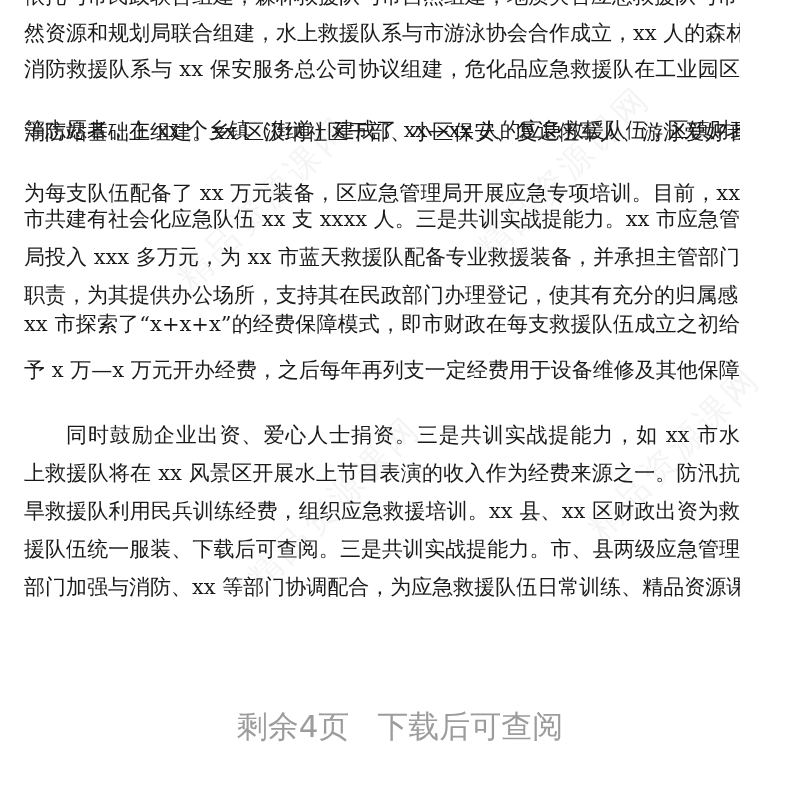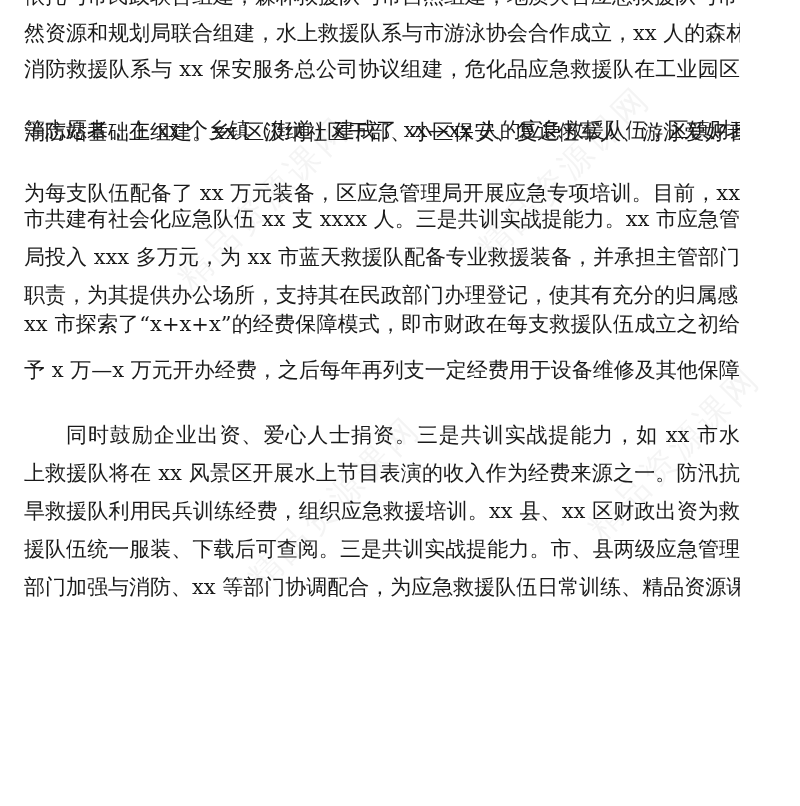--- a/index.html
+++ b/index.html
@@ -90,14 +90,17 @@
   </div>
 
   <div>
     <div class="line indent" style="top:421px;">同时鼓励企业出资、爱心人士捐资。三是共训实战提能力，如 xx 市水</div>
     <div class="line" style="top:459px;">上救援队将在 xx 风景区开展水上节目表演的收入作为经费来源之一。防汛抗</div>
     <div class="line" style="top:497px;">旱救援队利用民兵训练经费，组织应急救援培训。xx 县、xx 区财政出资为救</div>
     <div class="line" style="top:535px;">援队伍统一服装、下载后可查阅。三是共训实战提能力。市、县两级应急管理</div>
     <div class="line" style="top:573px;">部门加强与消防、xx 等部门协调配合，为应急救援队伍日常训练、精品资源课网</div>
   </div>
 
+  <div class="footer-note">
+    <span>剩余4页</span><span class="gap"></span><span>下载后可查阅</span>
+  </div>
 
 </div>
 
 </body></html>

